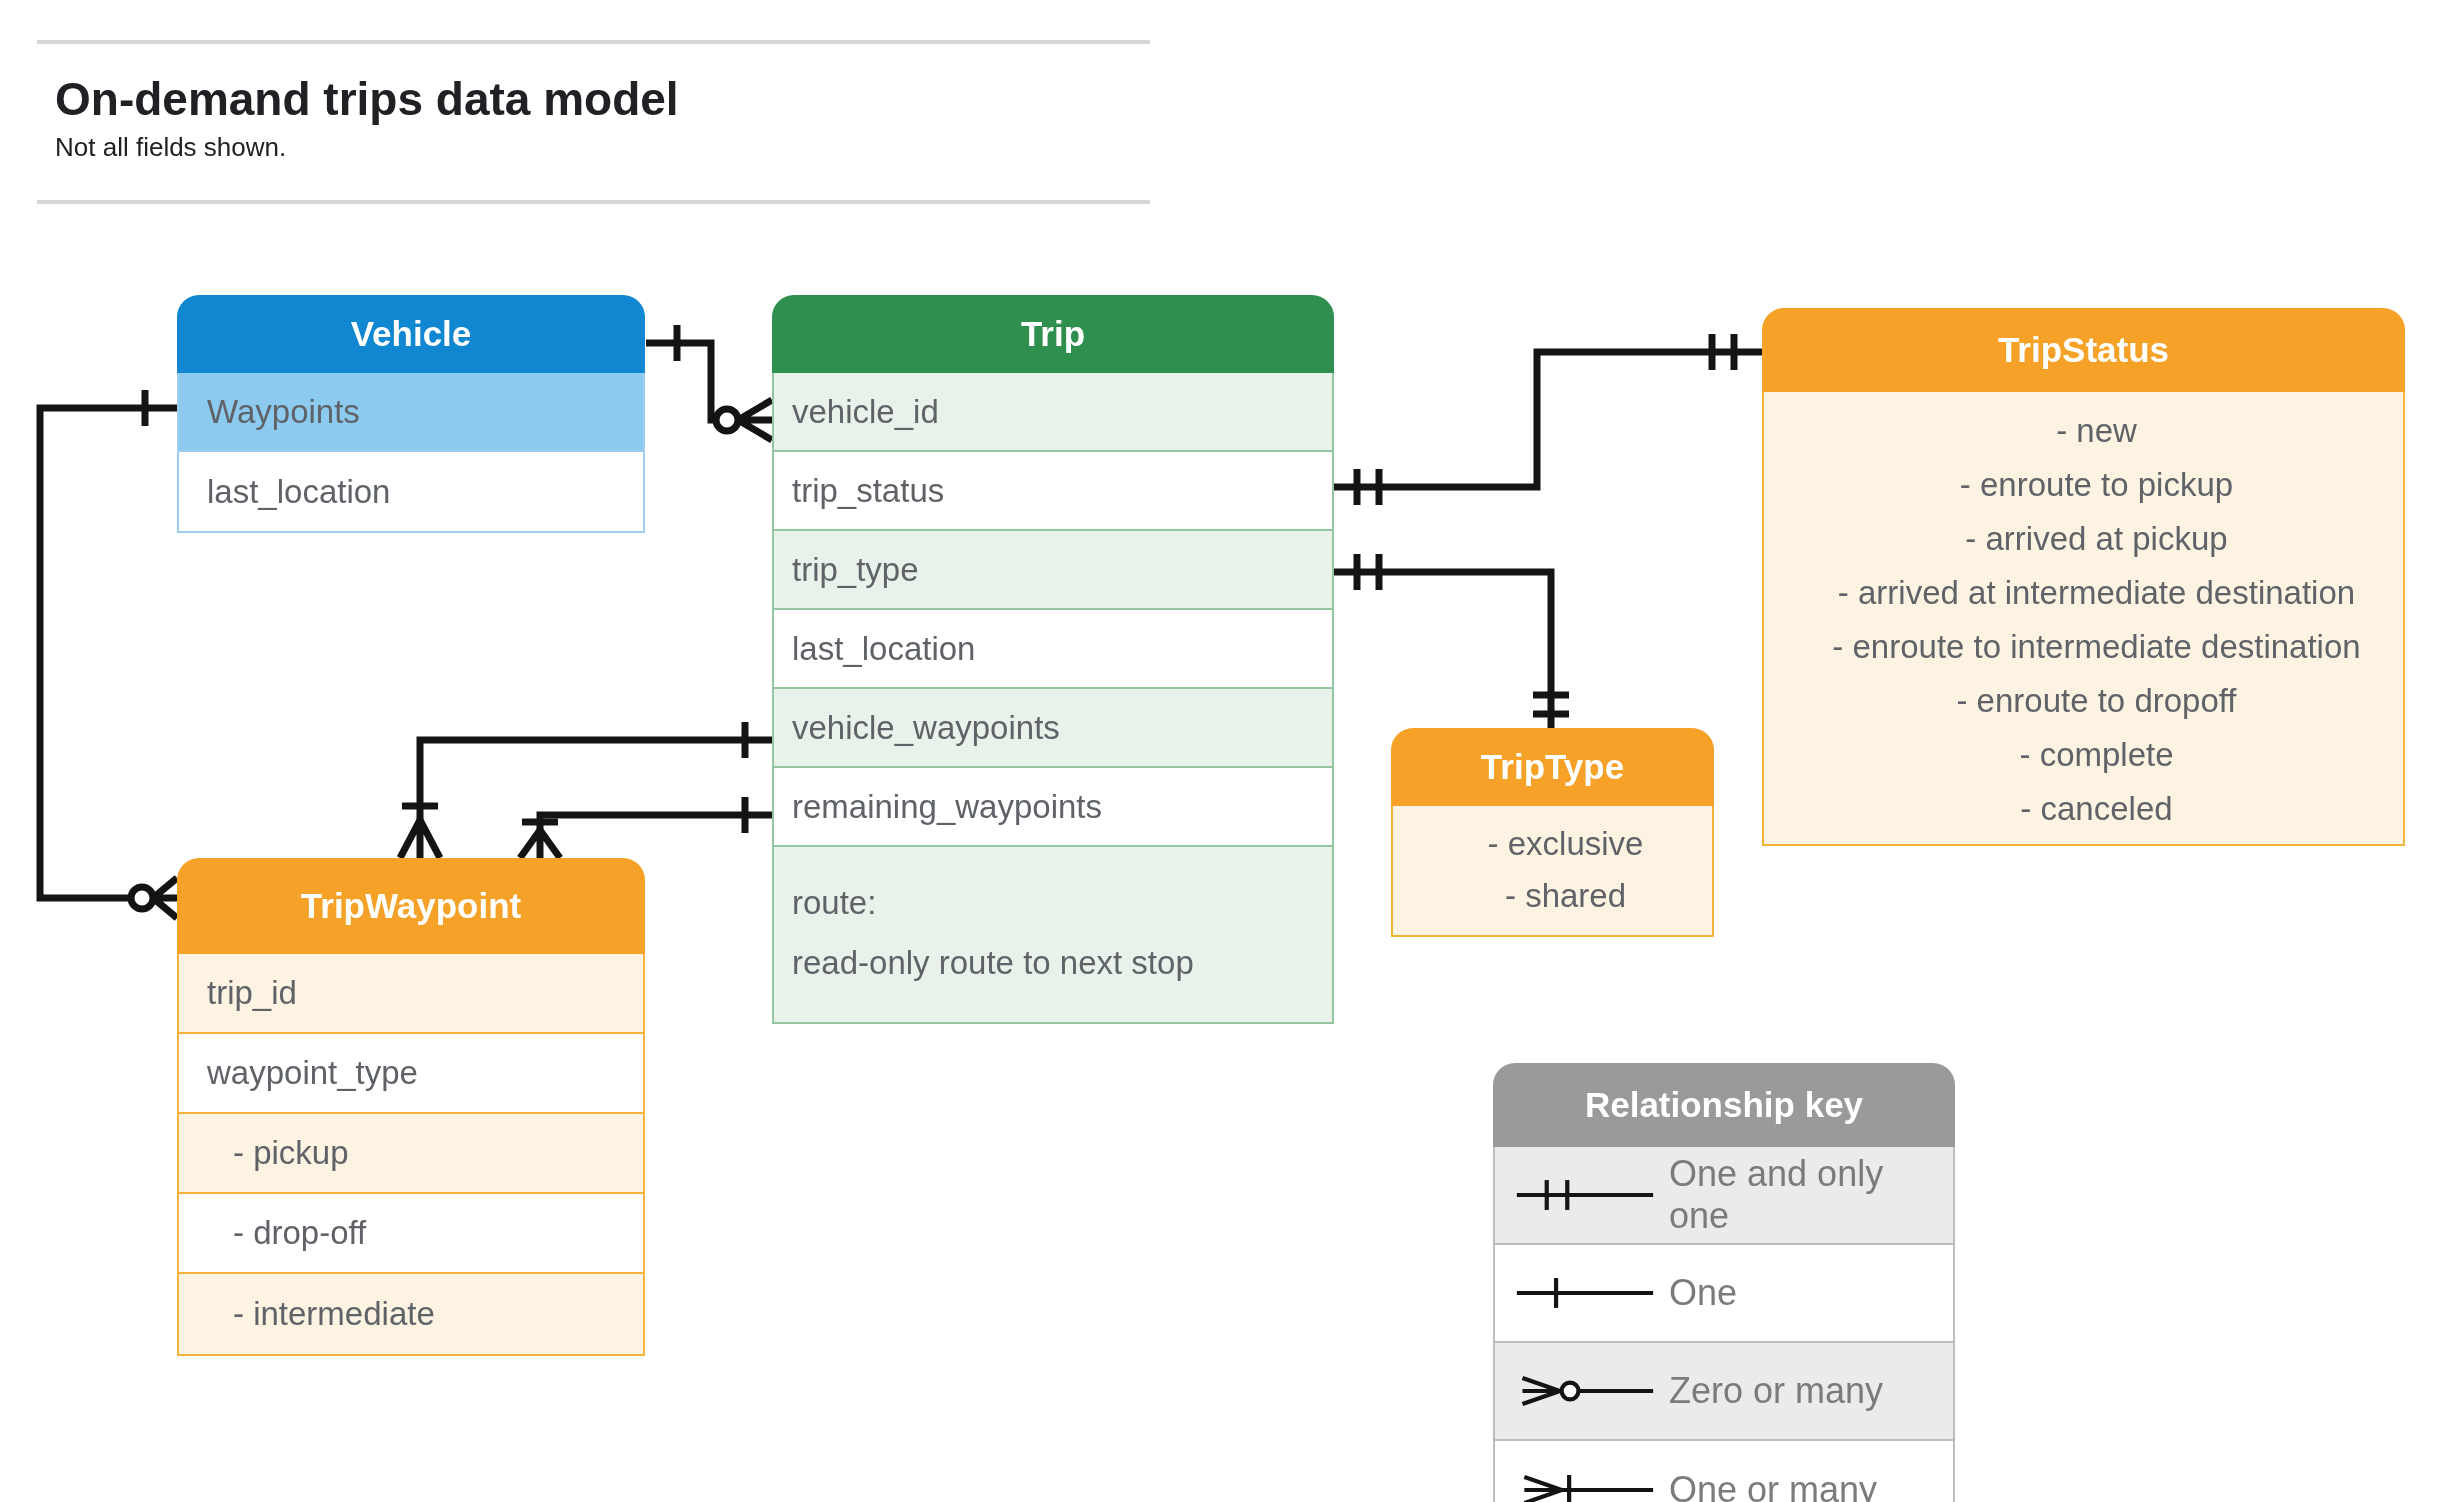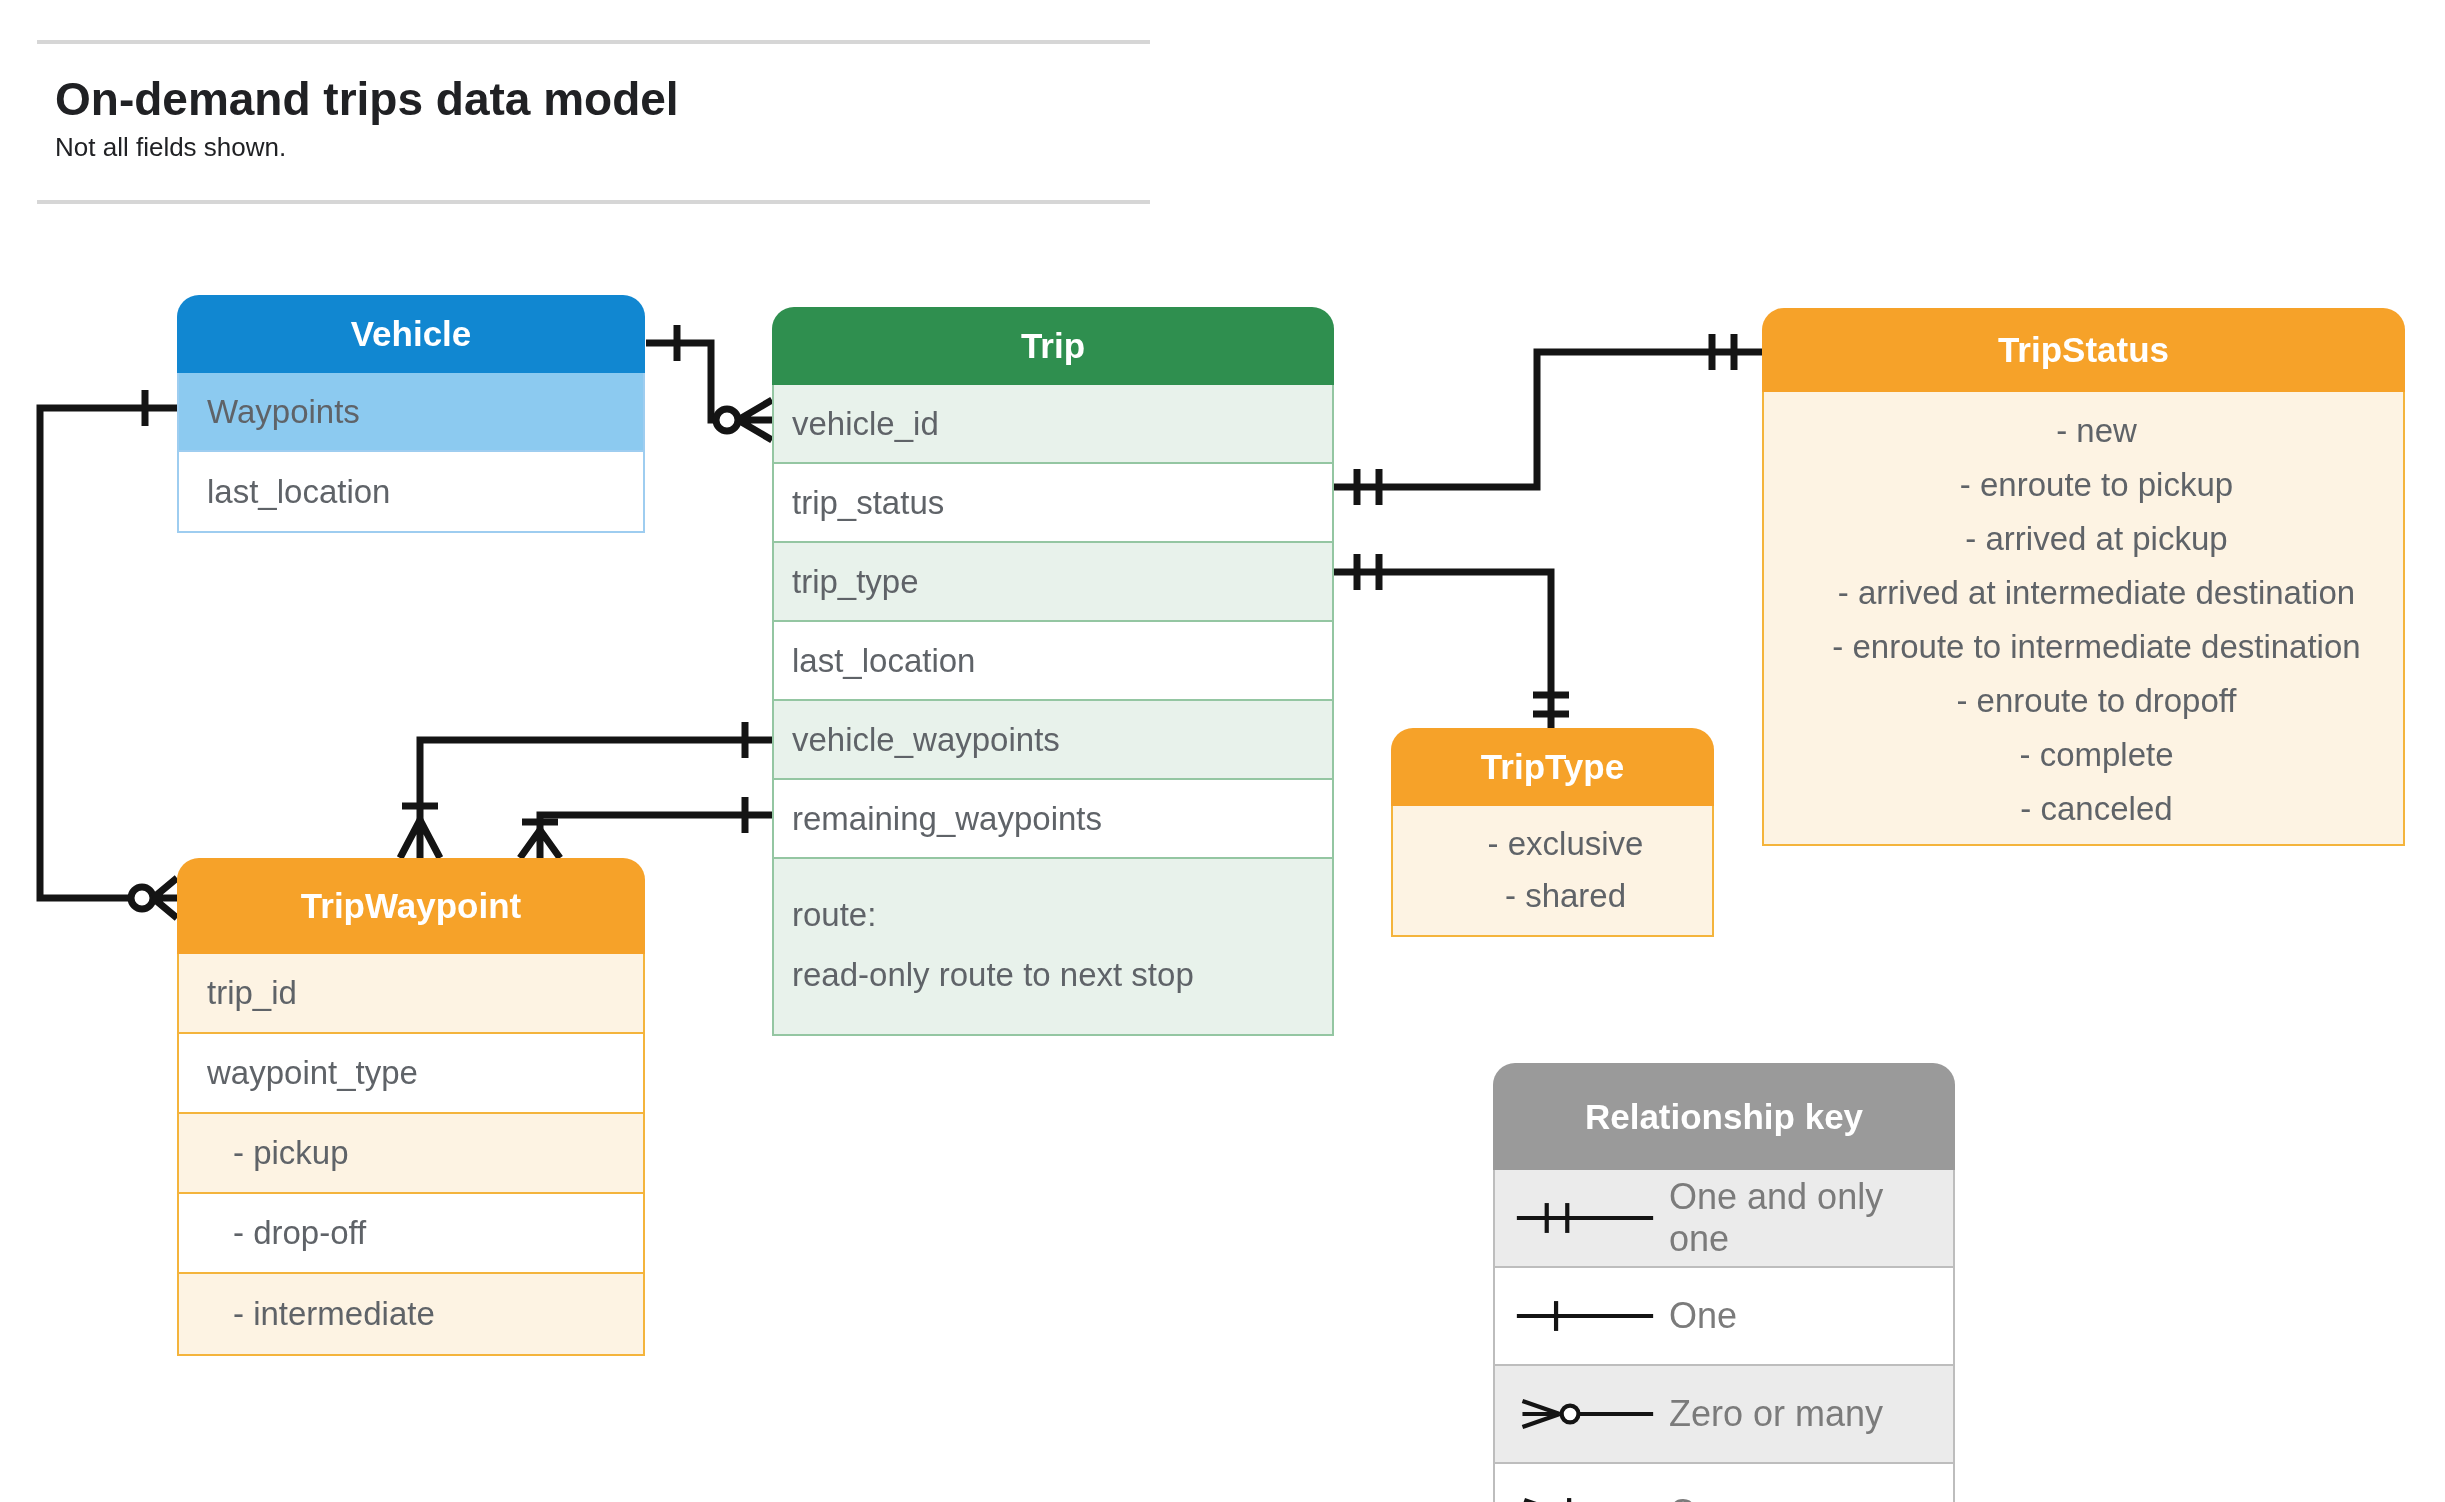--- a/index.html
+++ b/index.html
@@ -111,21 +111,21 @@
   </svg>
 
   <section class="entity t-vehicle" style="left:177px;top:295px;width:468px">
     <div class="hdr" style="height:78px">Vehicle</div>
     <div class="body">
       <div class="row hl">Waypoints</div>
       <div class="row">last_location</div>
     </div>
   </section>
 
-  <section class="entity t-trip" style="left:772px;top:307px;width:562px">
+  <section class="entity t-trip" style="left:772px;top:295px;width:562px">
     <div class="hdr" style="height:78px">Trip</div>
     <div class="body">
       <div class="row alt">vehicle_id</div>
       <div class="row">trip_status</div>
       <div class="row alt">trip_type</div>
       <div class="row">last_location</div>
       <div class="row alt">vehicle_waypoints</div>
       <div class="row">remaining_waypoints</div>
       <div class="row alt tall">
         <div>route:</div>
@@ -165,21 +165,21 @@
     <div class="hdr" style="height:78px">TripType</div>
     <div class="body">
       <div class="valuelist" style="height:129px">
         <div>- exclusive</div>
         <div>- shared</div>
       </div>
     </div>
   </section>
 
   <section class="entity t-legend" style="left:1493px;top:1063px;width:462px">
-    <div class="hdr" style="height:107px">Relationship key</div>
+    <div class="hdr" style="height:84px">Relationship key</div>
     <div class="body">
       <div class="row alt">
         <svg class="sym" viewBox="0 0 150 40">
           <line x1="2" y1="20" x2="148" y2="20"></line>
             <line x1="34" y1="4" x2="34" y2="36"></line>
             <line x1="56" y1="4" x2="56" y2="36"></line>
         </svg>
         <span class="lbl">One and only one</span>
       </div>
       <div class="row">

